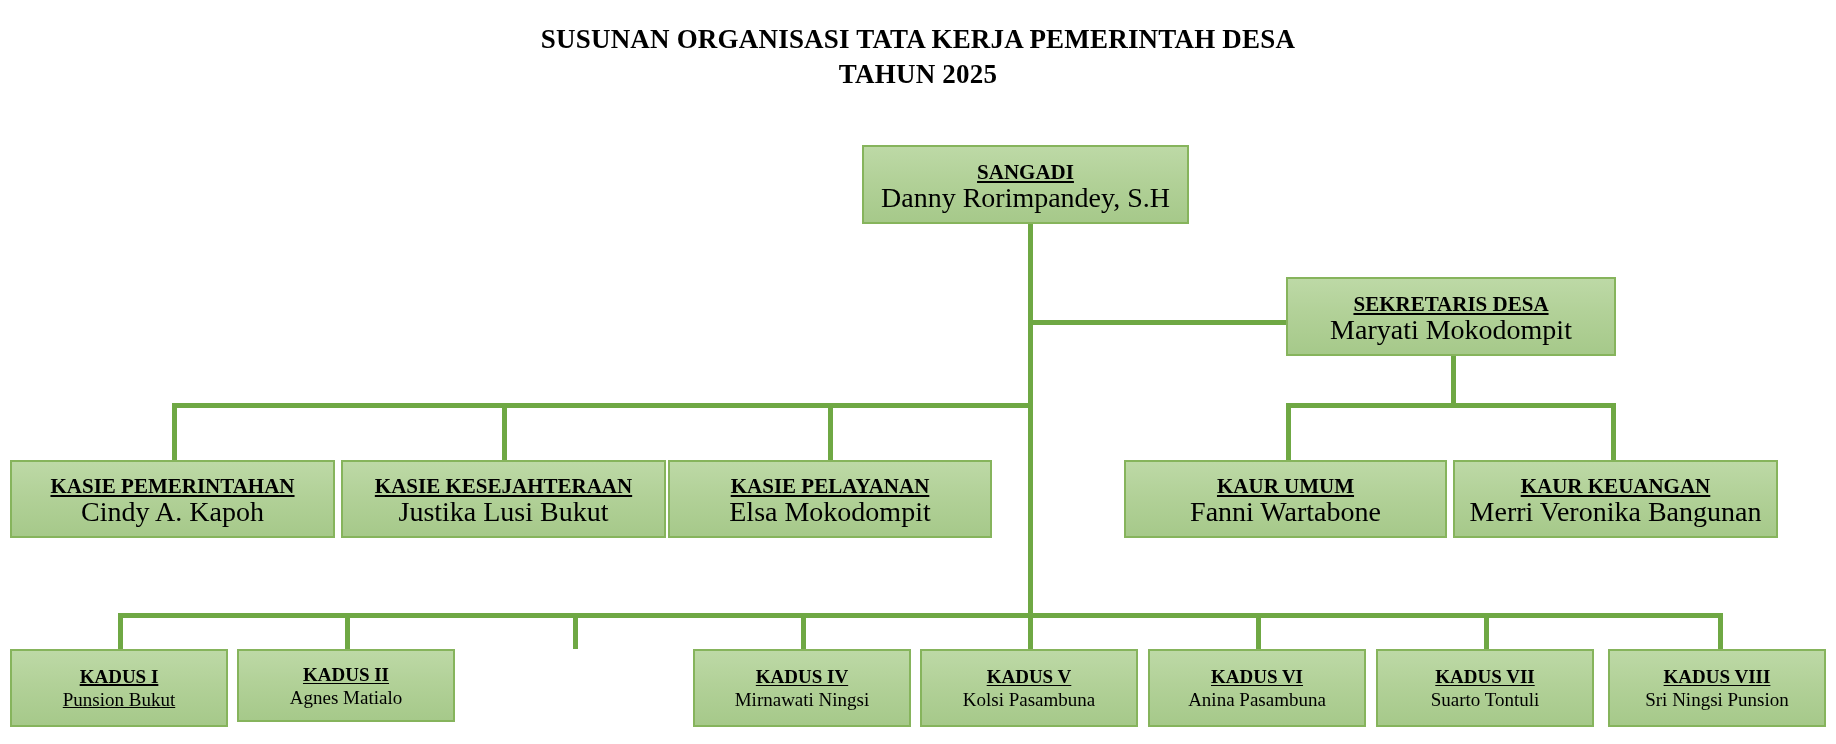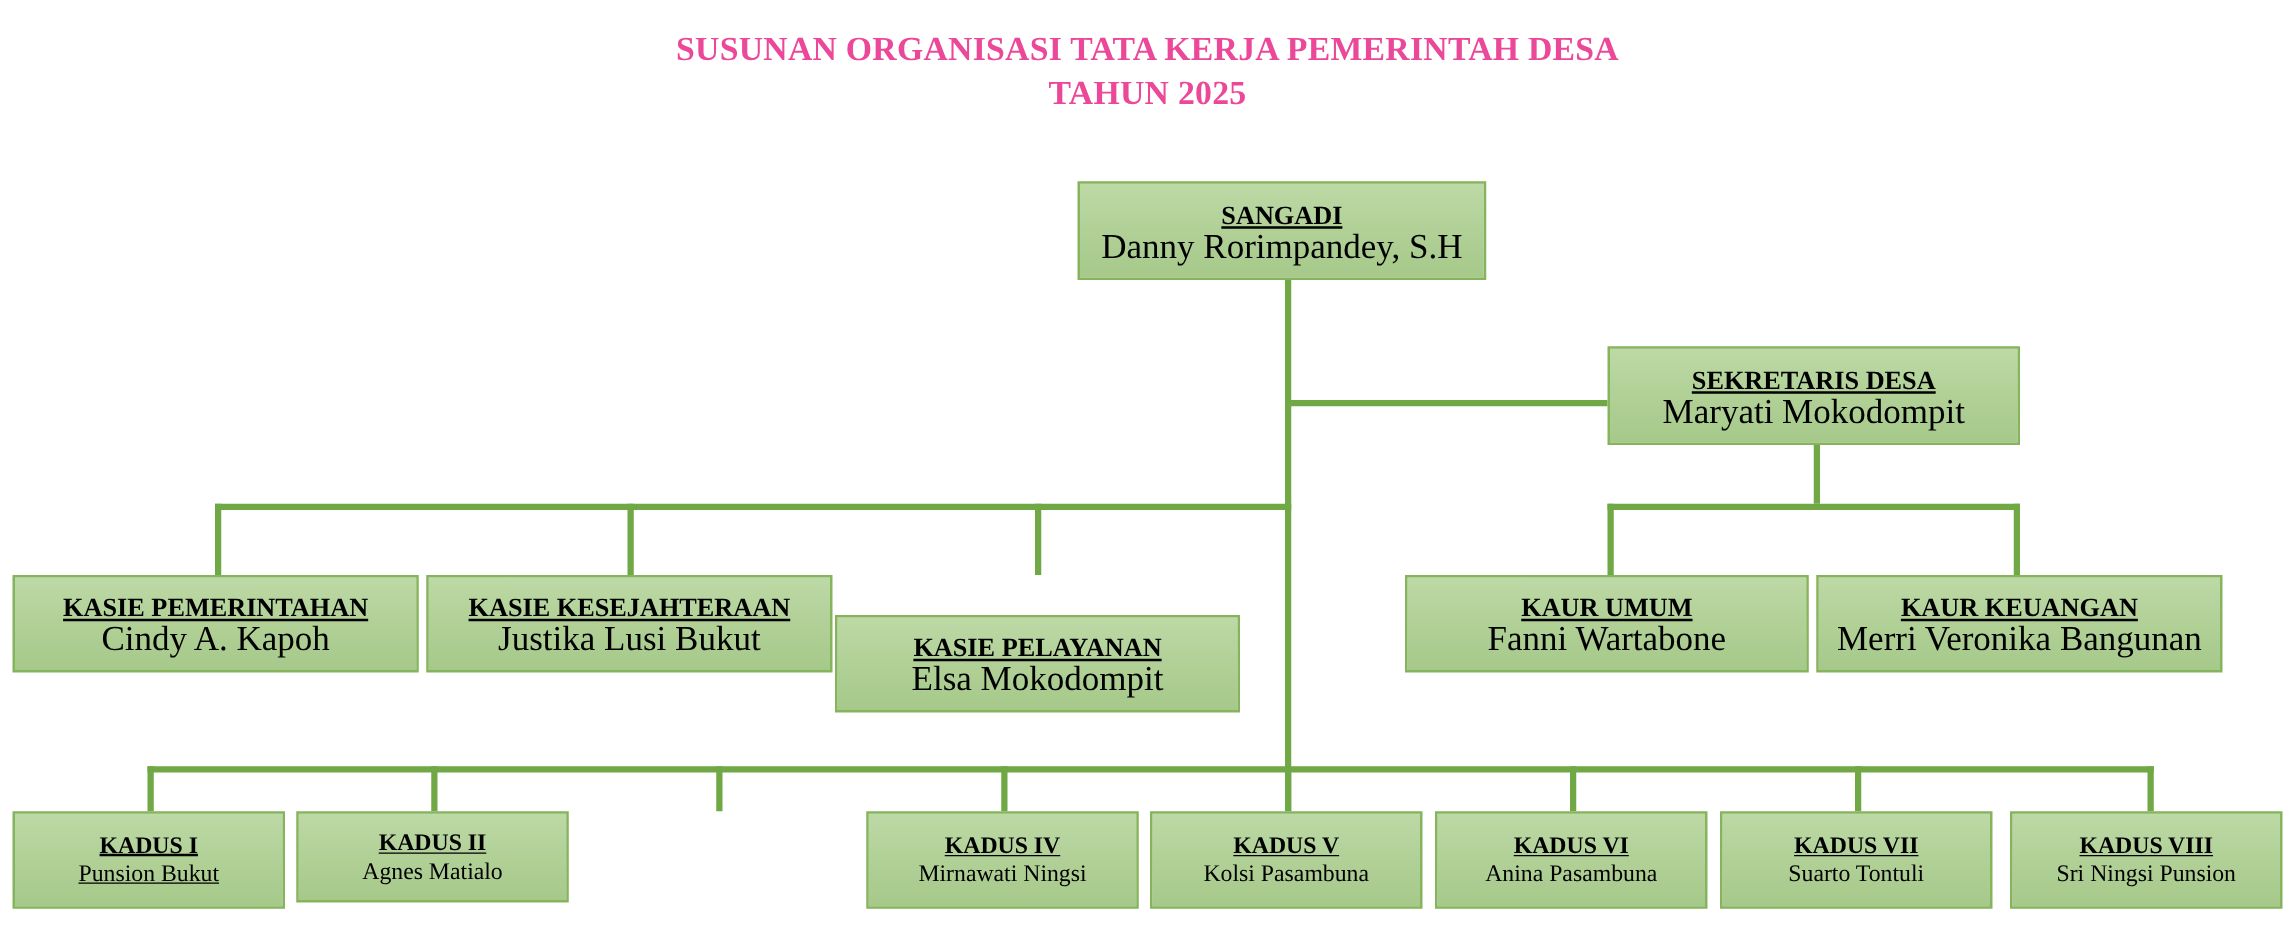--- a/index.html
+++ b/index.html
@@ -24,21 +24,21 @@
   
   .title {
     position: absolute;
     left: 0;
     top: 22px;
     width: 1836px;
     text-align: center;
     font-weight: bold;
     font-size: 27px;
     line-height: 35px;
-    color: #ec4899;
+    color: #000000;
     letter-spacing: 0.2px;
   }
   .title .line2 { display: block; }
 
   
   .ln {
     position: absolute;
     background: #6fa844;
     z-index: 1;
   }
@@ -124,21 +124,21 @@
   <div class="box" style="left:10px; top:460px; width:325px; height:78px;">
     <div class="role">KASIE PEMERINTAHAN</div>
     <div class="person">Cindy A. Kapoh</div>
   </div>
 
   <div class="box" style="left:341px; top:460px; width:325px; height:78px;">
     <div class="role">KASIE KESEJAHTERAAN</div>
     <div class="person">Justika Lusi Bukut</div>
   </div>
 
-  <div class="box" style="left:668px; top:460px; width:324px; height:78px;margin-top:32px;">
+  <div class="box" style="left:668px; top:460px; width:324px; height:78px;">
     <div class="role">KASIE PELAYANAN</div>
     <div class="person">Elsa Mokodompit</div>
   </div>
 
   <div class="box" style="left:1124px; top:460px; width:323px; height:78px;">
     <div class="role">KAUR UMUM</div>
     <div class="person">Fanni Wartabone</div>
   </div>
 
   <div class="box" style="left:1453px; top:460px; width:325px; height:78px;">

